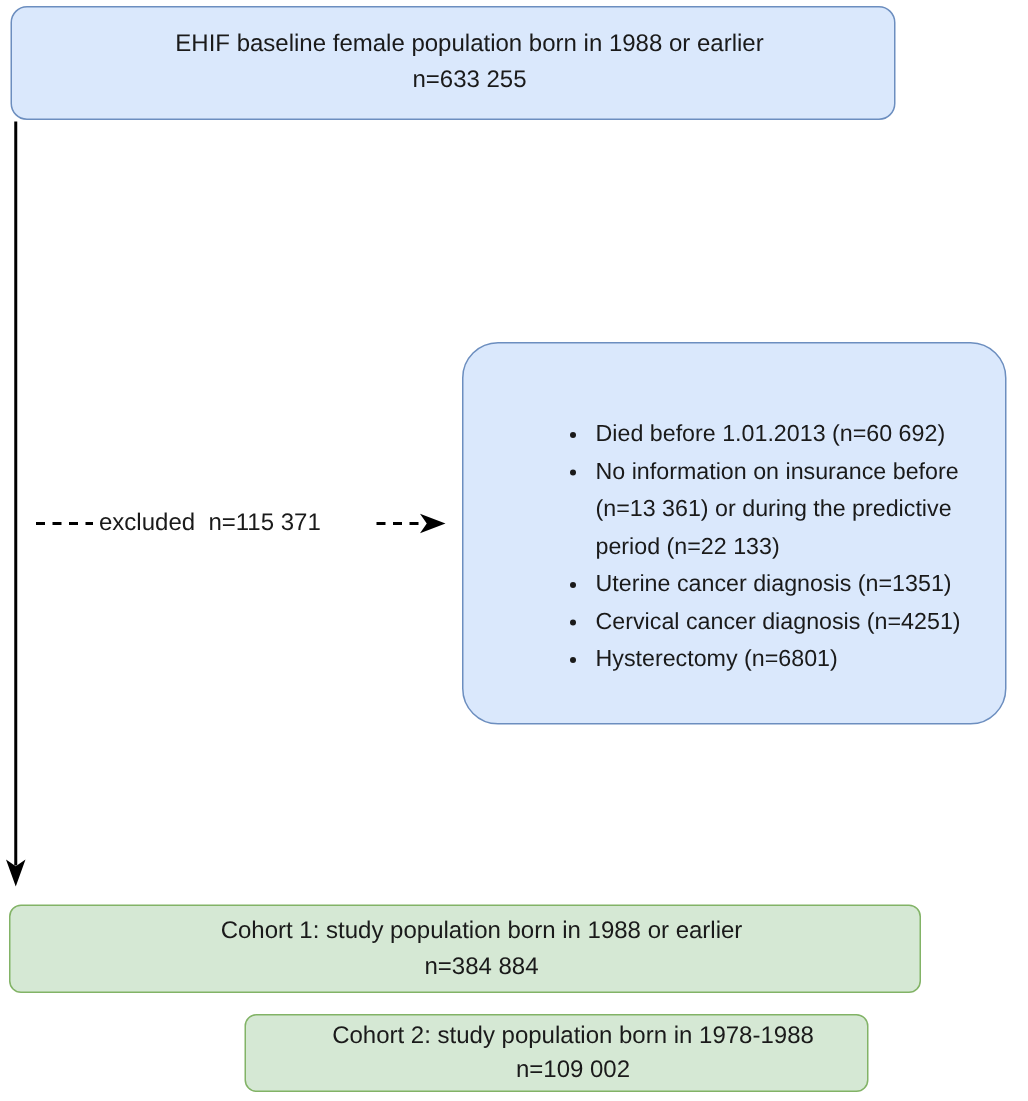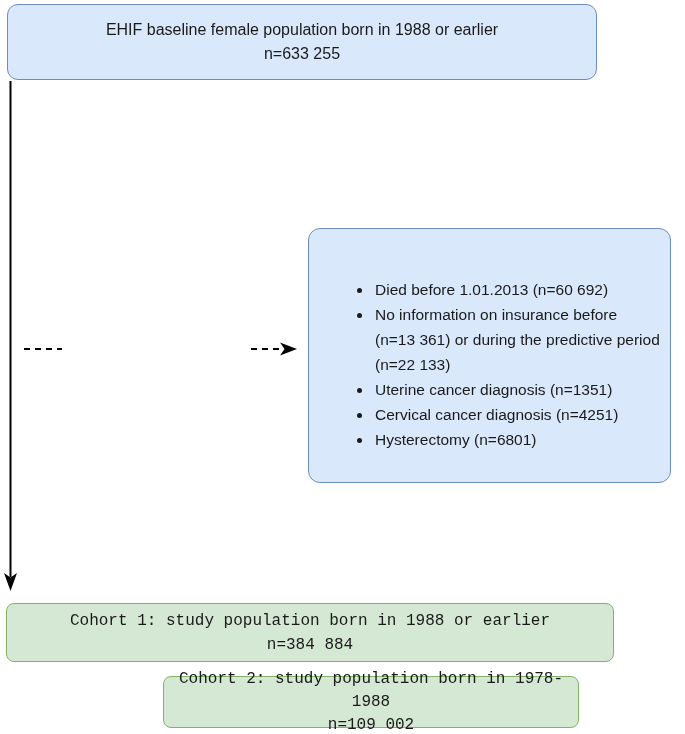--- a/index.html
+++ b/index.html
@@ -19,43 +19,43 @@
   .box {
     position: absolute;
     box-sizing: border-box;
     display: flex;
     flex-direction: column;
     align-items: center;
     justify-content: center;
     text-align: center;
     font-size: 16px;
     line-height: 24px;
+    padding-left: 22px;
   }
   .box-blue {
     background: #dae8fc;
     border: 1.5px solid #6c8ebf;
   }
   .box-green {
     background: #d5e8d4;
     border: 1.5px solid #82b366;
-    font-family: Liberation Mono, monospace;
   }
   .top-box {
     left: 7px;
     top: 4px;
     width: 590px;
     height: 76px;
     border-radius: 11px;
   }
   .exclusion-box {
     left: 308px;
     top: 228px;
     width: 363px;
     height: 255px;
-    border-radius: 12px;
+    border-radius: 24px;
     display: block;
     text-align: left;
   }
   .exclusion-box ul {
     margin: 0;
     padding: 48px 10px 0 64px;
     font-size: 15.5px;
     line-height: 25px;
   }
   .exclusion-box li {
@@ -111,20 +111,21 @@
       <line x1="251" y1="349" x2="283" y2="349" stroke="#000000" stroke-width="2" stroke-dasharray="6 5"></line>
       <path d="M297,349 L280,342.5 L284.5,349 L280,355.5 Z" fill="#000000"></path>
     </g>
   </svg>
 
   <div class="box box-blue top-box">
     <div>EHIF baseline female population born in 1988 or earlier</div>
     <div>n=633 255</div>
   </div>
 
+  <span class="excluded-label">excluded  n=115 371</span>
 
   <div class="box box-blue exclusion-box">
     <ul>
       <li>Died before 1.01.2013 (n=60 692)</li>
       <li>No information on insurance before (n=13 361) or during the predictive period (n=22 133)</li>
       <li>Uterine cancer diagnosis (n=1351)</li>
       <li>Cervical cancer diagnosis (n=4251)</li>
       <li>Hysterectomy (n=6801)</li>
     </ul>
   </div>

